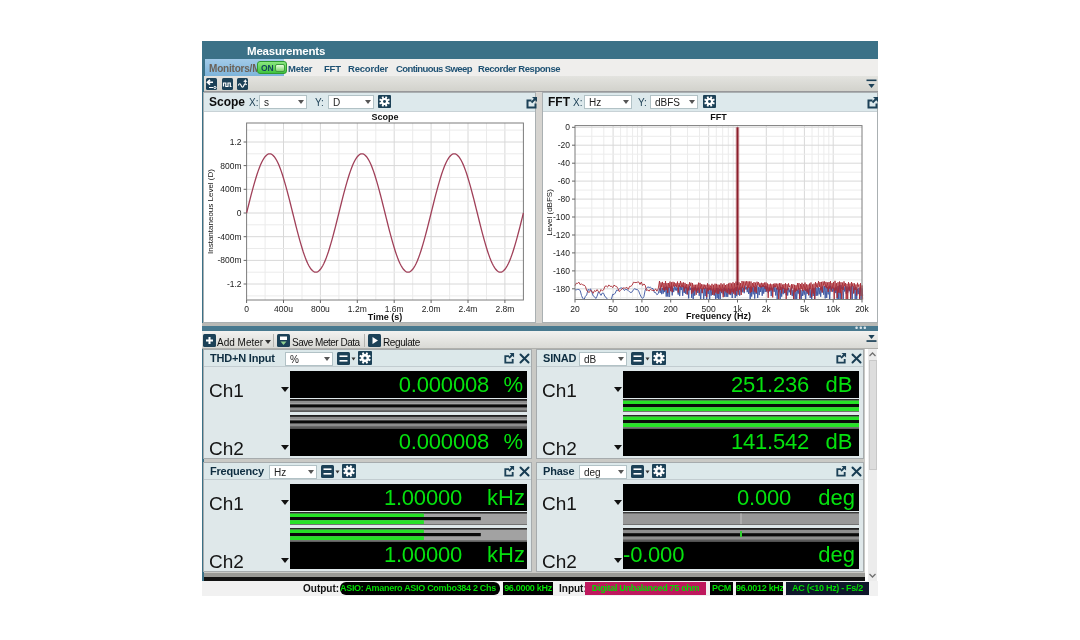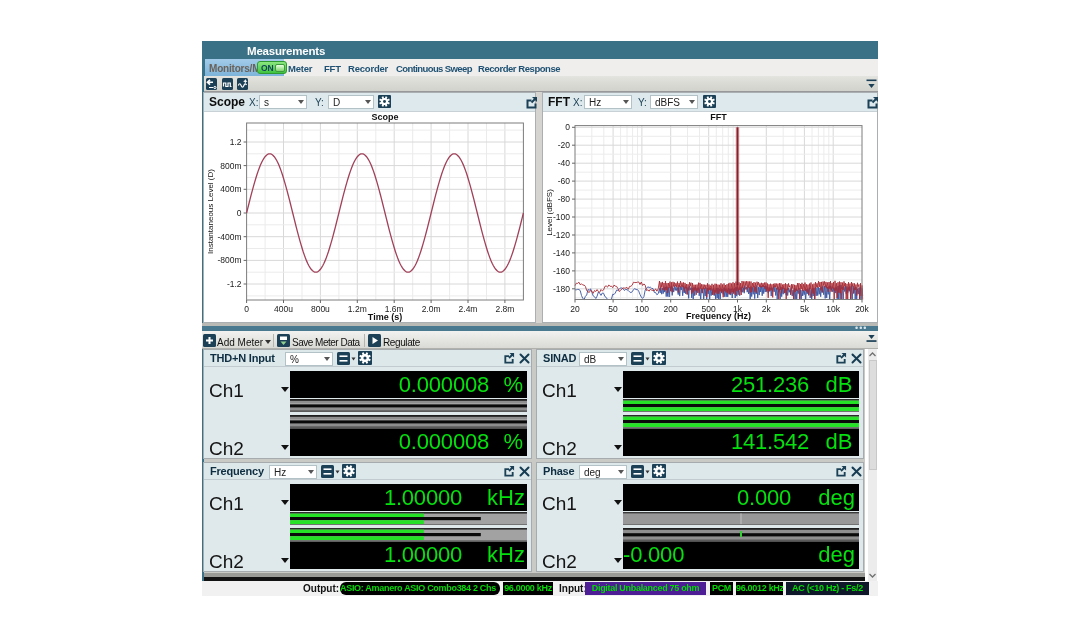--- a/index.html
+++ b/index.html
@@ -574,16 +574,16 @@
 <rect x="0" y="11.5" width="236" height="2" fill="#5a5a5a"></rect>
 </svg>
 <div class="abs" style="left:204px;top:573px;width:661px;height:4px;background:#9a9a96;"></div>
 <div class="abs" style="left:204px;top:577px;width:661px;height:4px;background:#121212;"></div>
 
 <div style="position:absolute;left:202px;top:581px;width:676px;height:15px;background:#f1f1f1;"></div>
 <span style="position:absolute;left:303px;top:583px;font-size:10px;font-weight:bold;color:#111;">Output:</span>
 <span style="position:absolute;left:340px;top:581.5px;width:160px;height:13px;background:#000;color:#00dd00;font-size:9px;font-weight:bold;line-height:13px;text-align:left;letter-spacing:-0.3px;white-space:nowrap;overflow:hidden;border-radius:6px;">ASIO: Amanero ASIO Combo384 2 Chs</span>
 <span style="position:absolute;left:503px;top:581.5px;width:50px;height:13px;background:#000;color:#00dd00;font-size:9px;font-weight:bold;line-height:13px;text-align:center;letter-spacing:-0.3px;white-space:nowrap;overflow:hidden;">96.0000 kHz</span>
 <span style="position:absolute;left:559px;top:583px;font-size:10px;font-weight:bold;color:#111;">Input:</span>
-<span style="position:absolute;left:585px;top:581.5px;width:121px;height:13px;background:#4c1d95;color:#00dd00;font-size:9px;font-weight:bold;line-height:13px;text-align:center;letter-spacing:-0.3px;white-space:nowrap;overflow:hidden;">Digital Unbalanced 75 ohm</span>
+<span style="position:absolute;left:585px;top:581.5px;width:121px;height:13px;background:#be185d;color:#00dd00;font-size:9px;font-weight:bold;line-height:13px;text-align:center;letter-spacing:-0.3px;white-space:nowrap;overflow:hidden;">Digital Unbalanced 75 ohm</span>
 <span style="position:absolute;left:710px;top:581.5px;width:23px;height:13px;background:#000;color:#00dd00;font-size:9px;font-weight:bold;line-height:13px;text-align:center;letter-spacing:-0.3px;white-space:nowrap;overflow:hidden;">PCM</span>
 <span style="position:absolute;left:736px;top:581.5px;width:47px;height:13px;background:#000;color:#00dd00;font-size:9px;font-weight:bold;line-height:13px;text-align:center;letter-spacing:-0.3px;white-space:nowrap;overflow:hidden;">96.0012 kHz</span>
 <span style="position:absolute;left:786px;top:581.5px;width:83px;height:13px;background:#0f172a;color:#00dd00;font-size:9px;font-weight:bold;line-height:13px;text-align:center;letter-spacing:-0.3px;white-space:nowrap;overflow:hidden;">AC (&lt;10 Hz) - Fs/2</span>
 
 </body></html>

